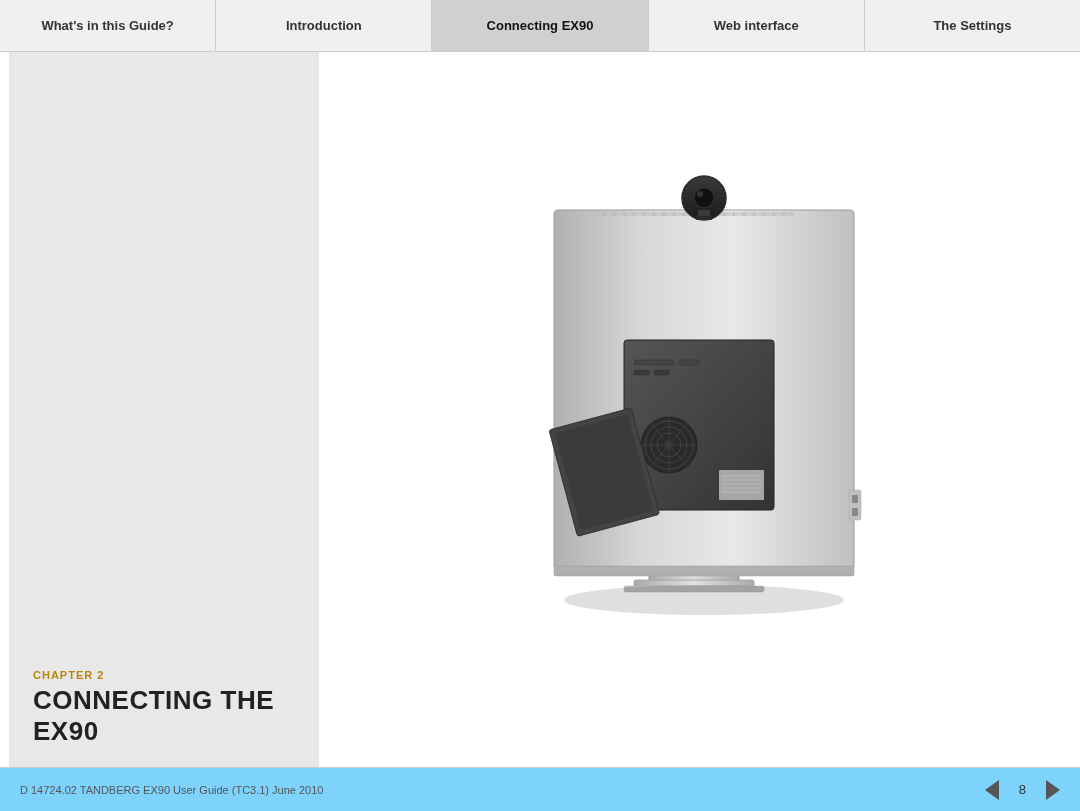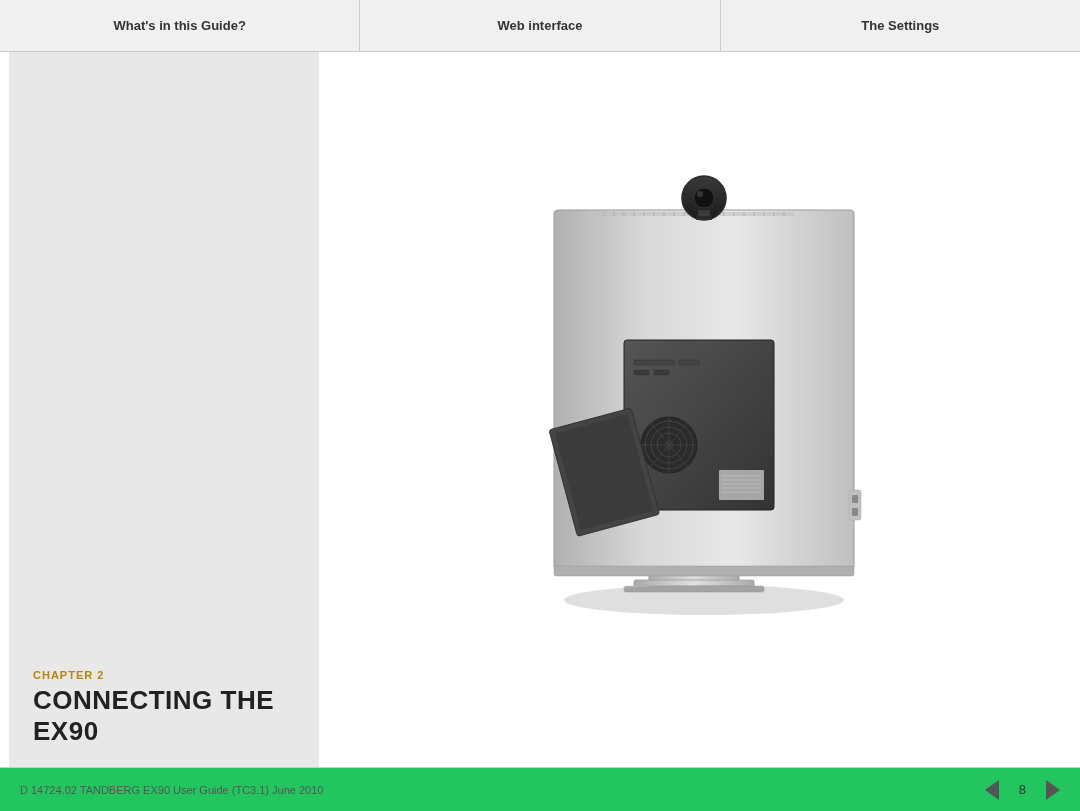--- a/index.html
+++ b/index.html
@@ -99,21 +99,21 @@
     
     .device-image {
       width: 420px;
       height: 520px;
       position: relative;
     }
 
     
     .bottom-bar {
       height: 44px;
-      background: #22c55e;
+      background: #7dd3fc;
       border-top: 1px solid #cccccc;
       display: flex;
       align-items: center;
       justify-content: space-between;
       padding: 0 20px;
       width: 100%;
     }
 
     .footer-text {
       font-size: 11px;
@@ -153,20 +153,22 @@
     svg.device-svg {
       width: 100%;
       height: 100%;
     }
   </style>
 </head>
 <body>
 
 <nav class="top-nav">
   <div class="nav-item">What's in this Guide?</div>
+  <div class="nav-item">Introduction</div>
+  <div class="nav-item active">Connecting EX90</div>
   <div class="nav-item">Web interface</div>
   <div class="nav-item">The Settings</div>
 </nav>
 
 <div class="main-content">
 
   <div class="left-panel">
     <span class="chapter-label">CHAPTER 2</span>
     <span class="chapter-title">CONNECTING THE EX90</span>
   </div>

